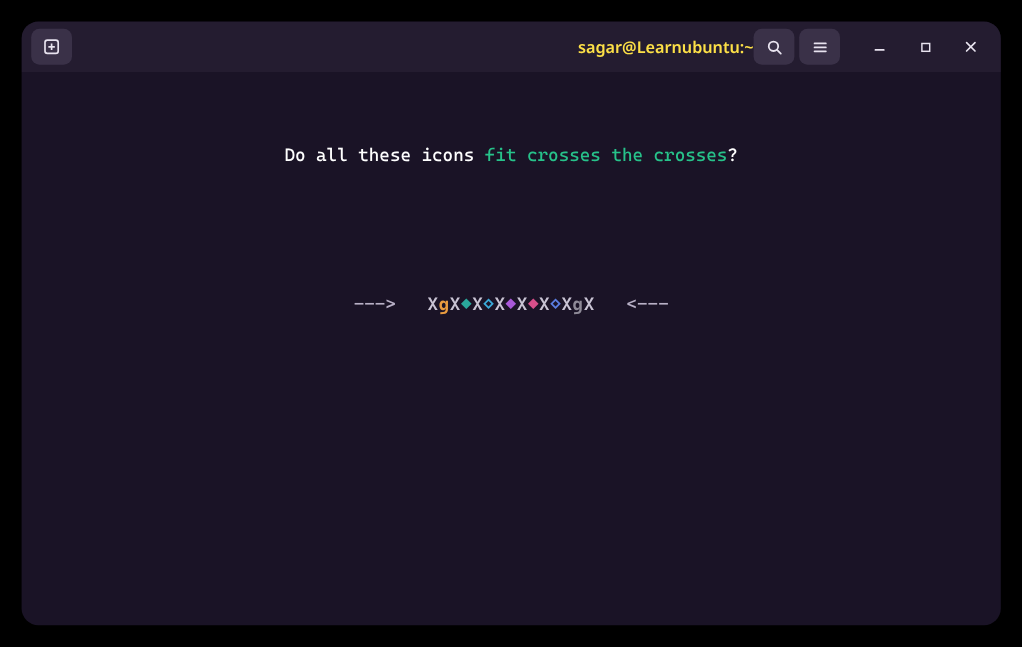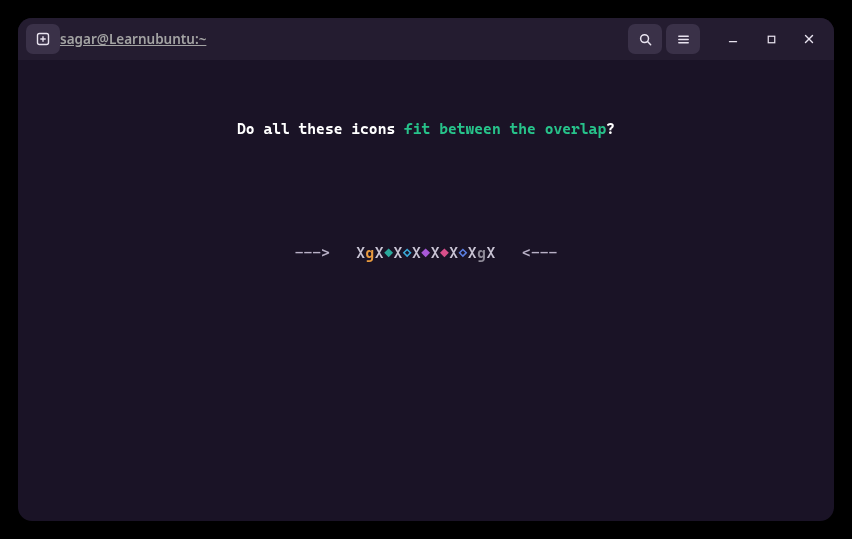--- a/index.html
+++ b/index.html
@@ -21,41 +21,41 @@
   .titlebar {
     height: 42px;
     background: #241c30;
     display: flex; align-items: center;
     padding: 0 8px;
     color: #e8e3ef;
     font-family: system-ui, "Ubuntu", "Cantarell", sans-serif;
     font-size: 13.5px;
   }
   .tb-left, .tb-right { display: flex; align-items: center; gap: 4px; }
-  .tb-center { flex: 1; text-align: left; font-weight: 600; color: #a3a3a3; text-decoration: underline; }
+  .tb-center { flex: 1; text-align: right; font-weight: 600; color: #fde047; }
   .tb-btn {
     width: 34px; height: 30px;
     border-radius: 7px;
     display: flex; align-items: center; justify-content: center;
     color: #e8e3ef;
   }
   .tb-btn.filled { background: #3a3148; }
   .tb-btn svg { display: block; }
   .terminal {
     flex: 1;
     padding: 14px 10px 10px 10px;
     color: #e8e3ef;
     font-size: 15px;
     line-height: 1.47;
     white-space: pre;
     overflow: hidden;
   }
   .line { white-space: pre; }
   .center { text-align: center; }
-  .bold { font-weight: 700; color: #ffffff; }
+  .bold { font-weight: 400; color: #ffffff; }
   .green { color: #27c28a; }
   .dim { color: #b8b0c6; }
   .icons-row { letter-spacing: 0.5px; display: inline-block; }
   .ic { font-weight: 700; }
   .ic-orange { color: #e99b3f; }
   .ic-teal   { color: #2aa89b; }
   .ic-cyan   { color: #3aa9d8; }
   .ic-purple { color: #a858d8; }
   .ic-pink   { color: #d94f8b; }
   .ic-blue   { color: #5a7de0; }
@@ -107,21 +107,21 @@
       <div class="tb-btn">
         <svg width="14" height="14" viewBox="0 0 16 16">
           <line x1="4" y1="4" x2="12" y2="12" stroke="#e8e3ef" stroke-width="1.6" stroke-linecap="round"></line>
           <line x1="12" y1="4" x2="4" y2="12" stroke="#e8e3ef" stroke-width="1.6" stroke-linecap="round"></line>
         </svg>
       </div>
     </div>
   </div>
 
   <div class="terminal">
-    <div class="line center"><span class="bold">Do all these icons </span><span class="bold green">fit between the overlap</span><span class="bold">?</span></div>
+    <div class="line center"><span class="bold">Do all these icons </span><span class="bold green">fit crosses the crosses</span><span class="bold">?</span></div>
     <div class="gap"></div>
     <div class="line center"><span class="dim">---&gt;</span><span>   </span><span class="icons-row"><span class="ic-x">X</span><span class="ic ic-orange">g</span><span class="ic-x">X</span><span class="ic ic-teal">◆</span><span class="ic-x">X</span><span class="ic ic-cyan">◇</span><span class="ic-x">X</span><span class="ic ic-purple">◆</span><span class="ic-x">X</span><span class="ic ic-pink">◆</span><span class="ic-x">X</span><span class="ic ic-blue">◇</span><span class="ic-x">X</span><span class="ic ic-gray">g</span><span class="ic-x">X</span></span><span>   </span><span class="dim">&lt;---</span></div>
     <div class="gap"></div>
     <div class="gap-small"></div>
     <div class="gap"></div>
     
     
     
     
     

